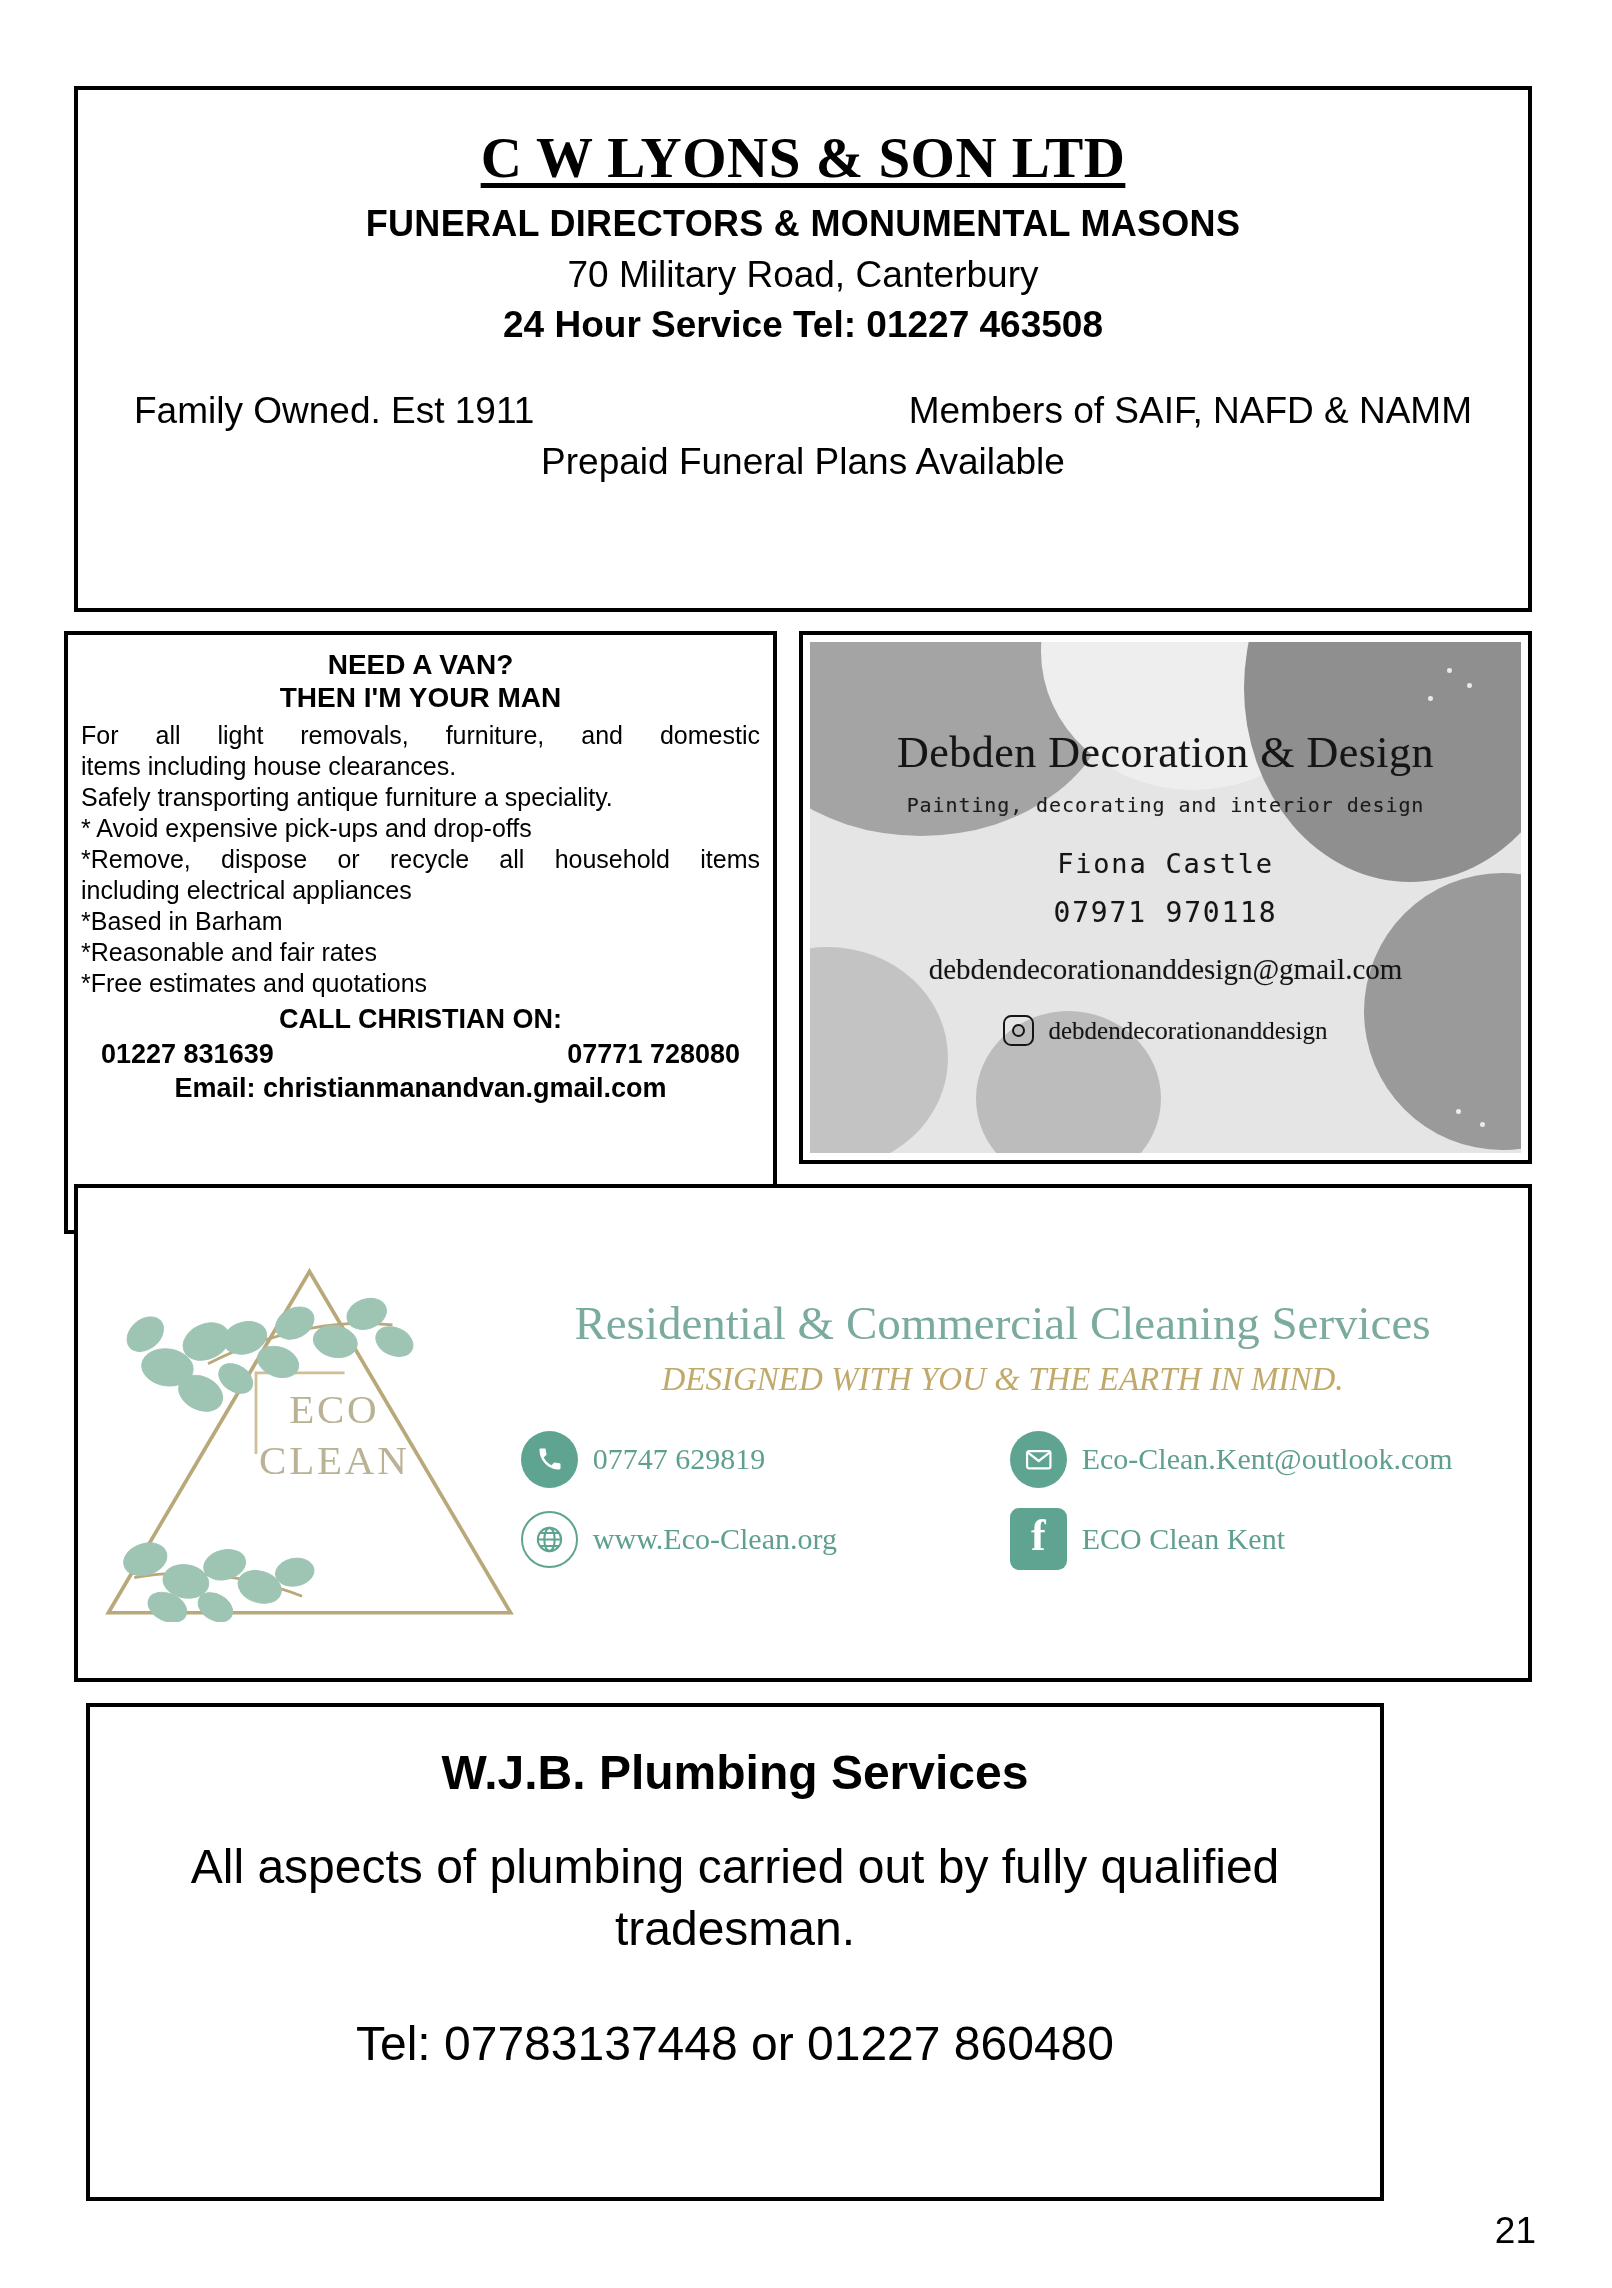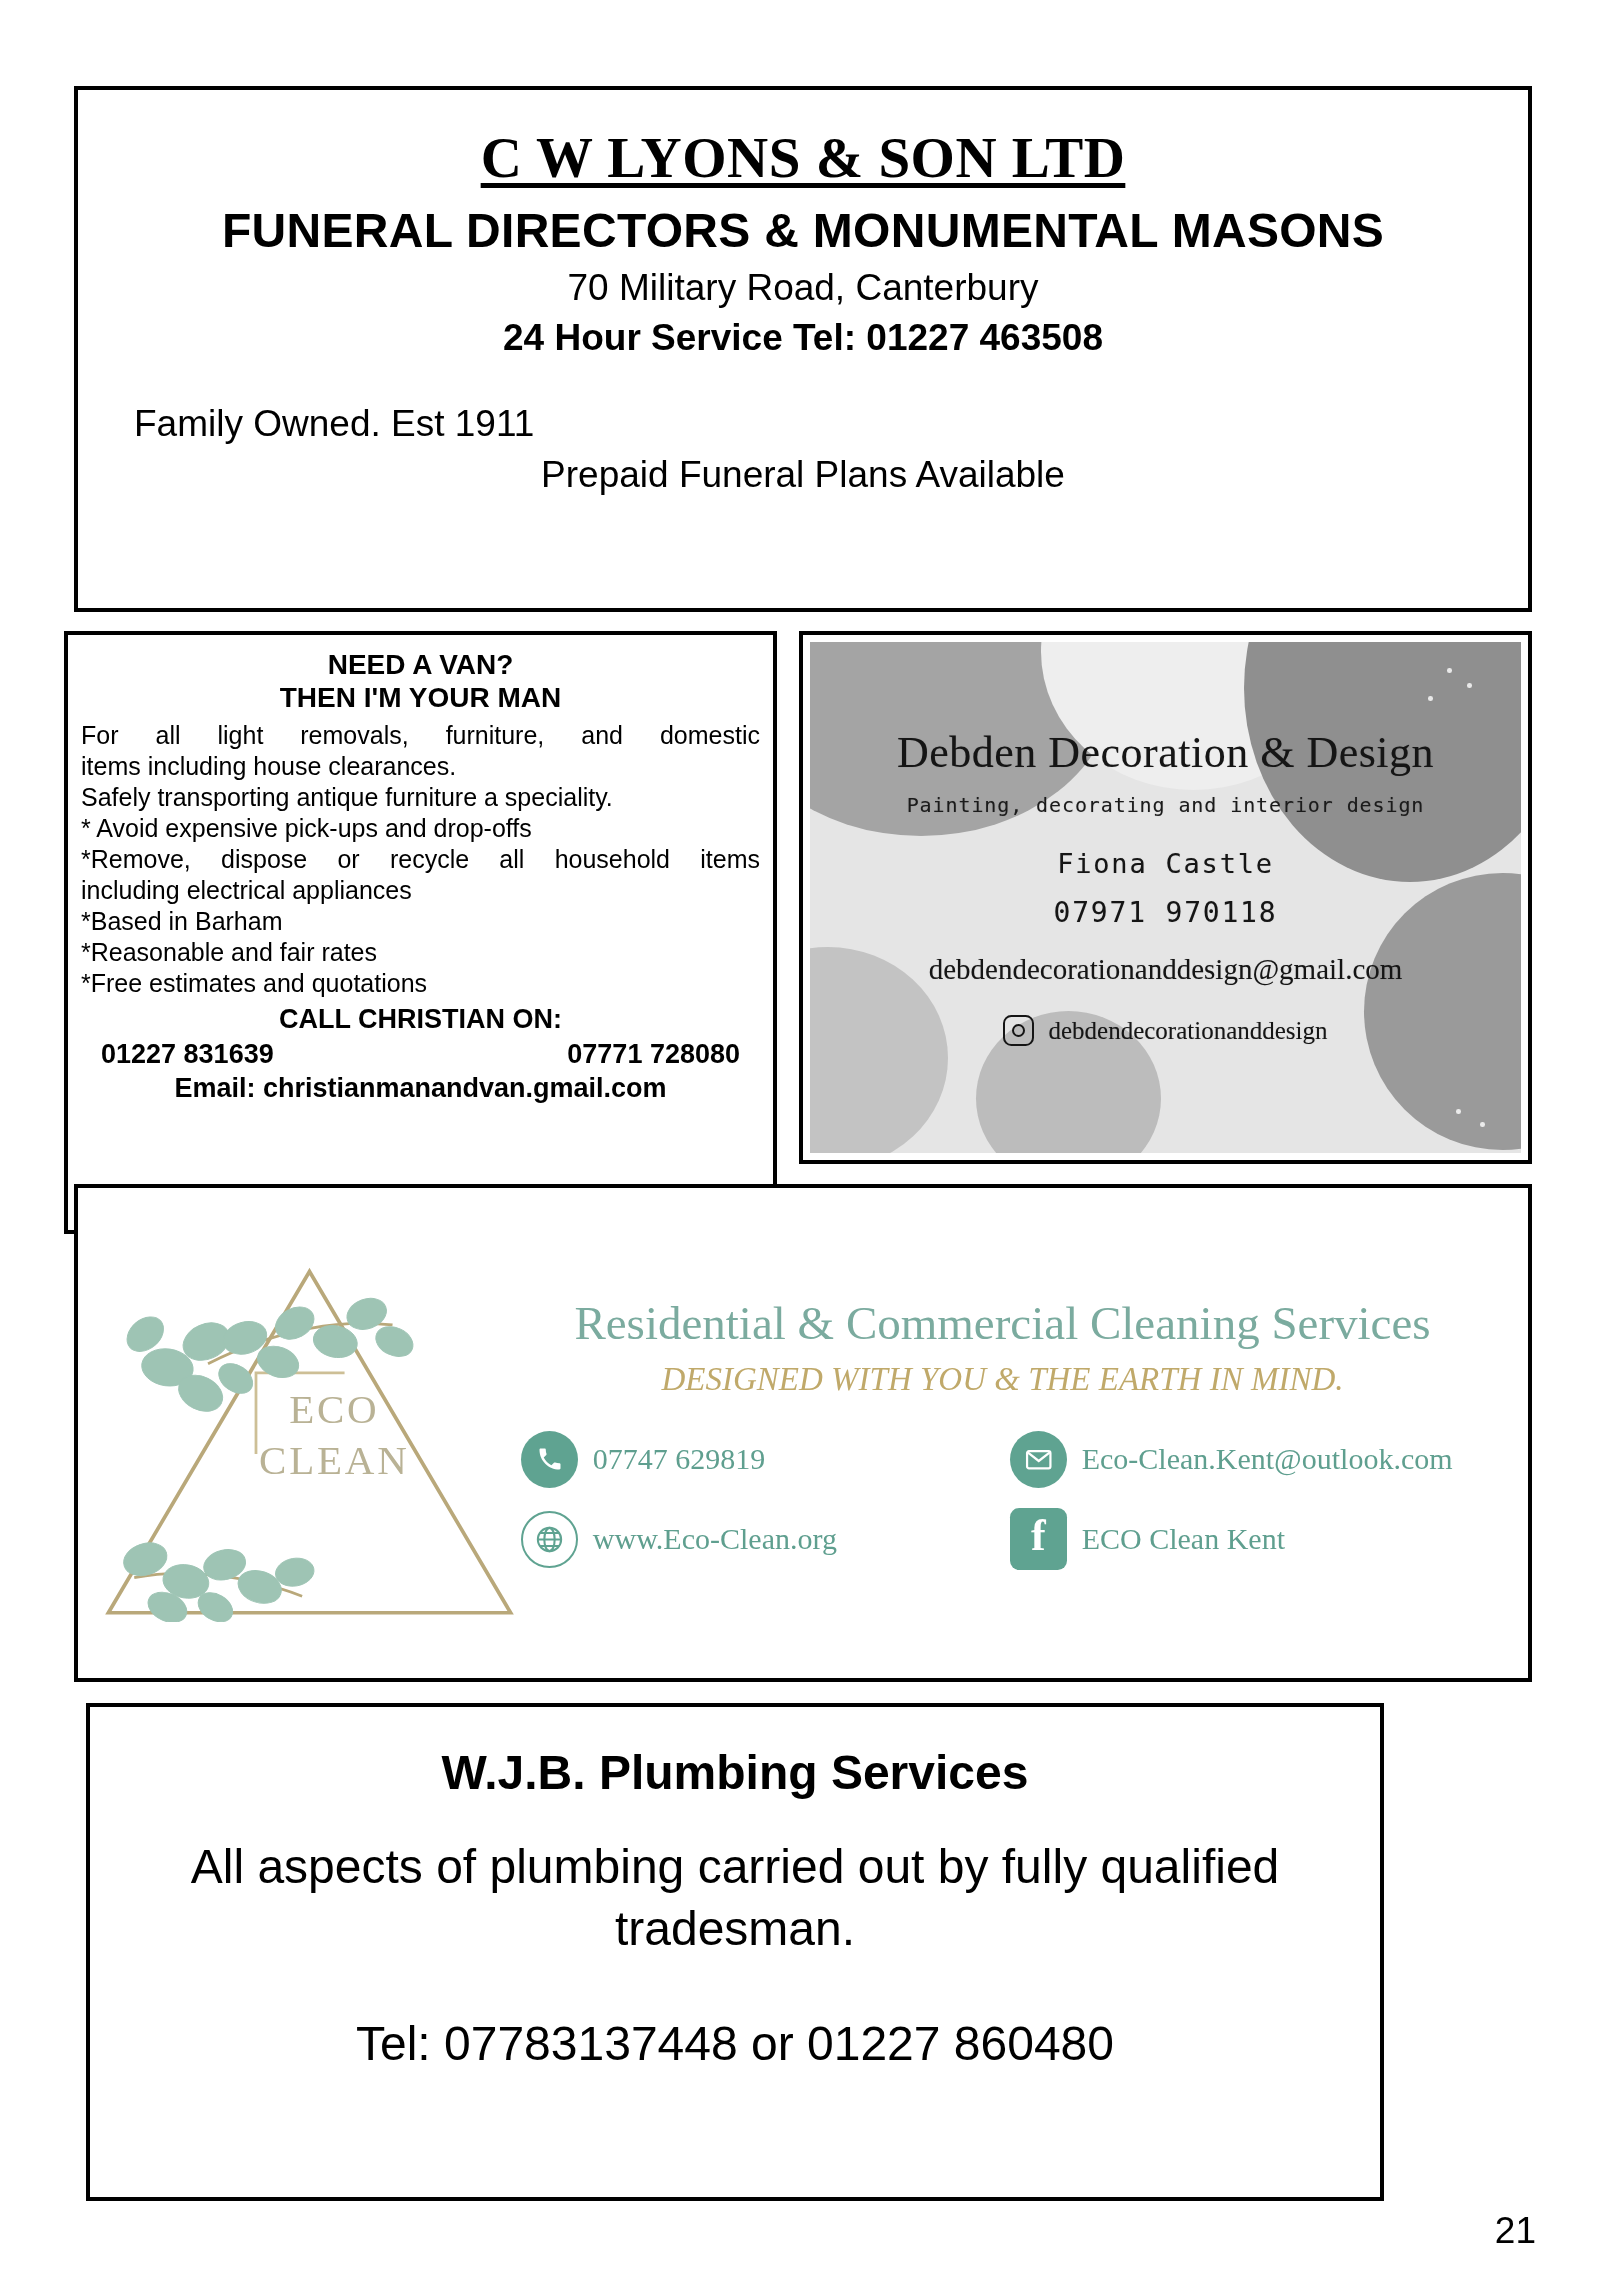--- a/index.html
+++ b/index.html
@@ -45,21 +45,21 @@
     font-weight: bold;
     font-size: 57px;
     letter-spacing: 0.5px;
     text-decoration: underline;
     text-underline-offset: 5.5px;
     margin-top: 13px;
   }
   .fun-sub {
     text-align: center;
     font-weight: bold;
-    font-size: 48px;
+    font-size: 36px;
     letter-spacing: 0.3px;
     margin-top: 13px;
   }
   .fun-addr {
     text-align: center;
     font-size: 37px;
     margin-top: 9.2px;
   }
   .fun-hours {
     text-align: center;
@@ -358,20 +358,21 @@
 
 <div class="page">
 
   <div class="ad-box" id="ad-funeral">
     <div class="fun-title">C W LYONS &amp; SON LTD</div>
     <div class="fun-sub">FUNERAL DIRECTORS &amp; MONUMENTAL MASONS</div>
     <div class="fun-addr">70 Military Road, Canterbury</div>
     <div class="fun-hours">24 Hour Service  Tel: 01227 463508</div>
     <div class="fun-row">
       <span>Family Owned. Est 1911</span>
+      <span>Members of SAIF, NAFD &amp; NAMM</span>
     </div>
     <div class="fun-prepaid">Prepaid Funeral Plans Available</div>
   </div>
 
   <div class="ad-box" id="ad-van">
     <div class="van-head">
       <div>NEED A VAN?</div>
       <div>THEN I'M YOUR MAN</div>
     </div>
     <div class="van-body">

